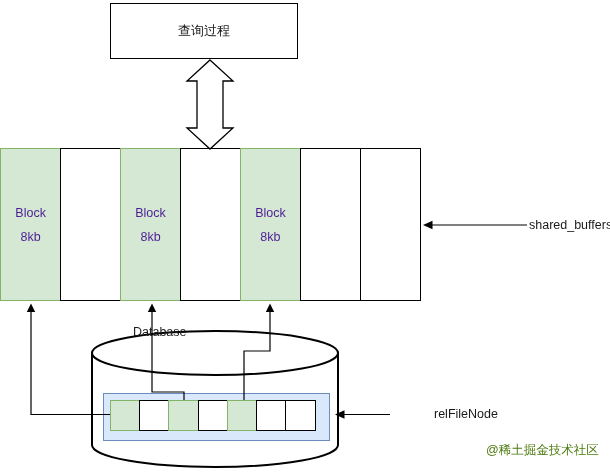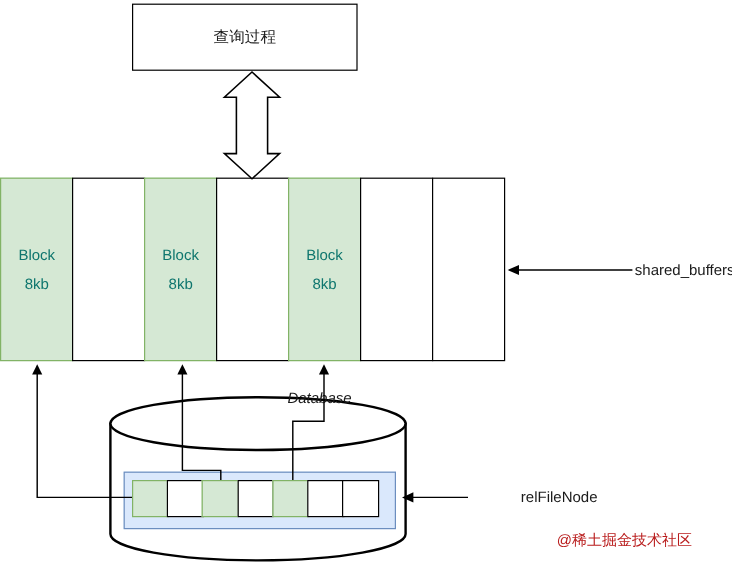--- a/index.html
+++ b/index.html
@@ -40,21 +40,21 @@
     flex: 1 1 0;
     border: 1.3px solid #000000;
     margin-left: -1.3px;
     background: #ffffff;
     display: flex;
     flex-direction: column;
     align-items: center;
     justify-content: center;
     gap: 10px;
     font-size: 12.5px;
-    color: #0f766e;
+    color: #4c1d95;
   }
   .block:first-child { margin-left: 0; }
   .block.used {
     background: var(--used-fill, #d5e8d4);
     border-color: var(--used-border, #82b366);
   }
   .filerect {
     position: absolute;
     left: 103px; top: 393px;
     width: 227px; height: 48px;
@@ -75,43 +75,42 @@
   }
   .cell:first-child { margin-left: 0; }
   .cell.used {
     background: var(--used-fill, #d5e8d4);
     border-color: var(--used-border, #82b366);
   }
   .db-label {
     position: absolute;
     left: 133px; top: 325px;
     width: 160px;
-    text-align: right;
+    text-align: left;
     font-size: 12.5px;
     line-height: 15px;
-    font-style: italic;
   }
   .sb-label {
     position: absolute;
     left: 529px; top: 218px;
     font-size: 12.5px;
     white-space: nowrap;
   }
   .rf-label {
     position: absolute;
     left: 392px; top: 407px;
     font-size: 12.5px;
     white-space: nowrap;
     padding-left: 42px;
   }
   .watermark {
     position: absolute;
-    left: 464px; top: 442px;
+    left: 486px; top: 442px;
     font-size: 12.5px;
-    color: #b91c1c;
+    color: #4d7c0f;
     white-space: nowrap;
   }
 </style>
 </head>
 <body>
 
 <div class="canvas">
 
   <svg class="layer" viewBox="0 0 610 472">
     <path d="M92,353 v92 a123,22 0 0 0 246,0 v-92 z" fill="#ffffff" stroke="#000000" stroke-width="2"></path>

